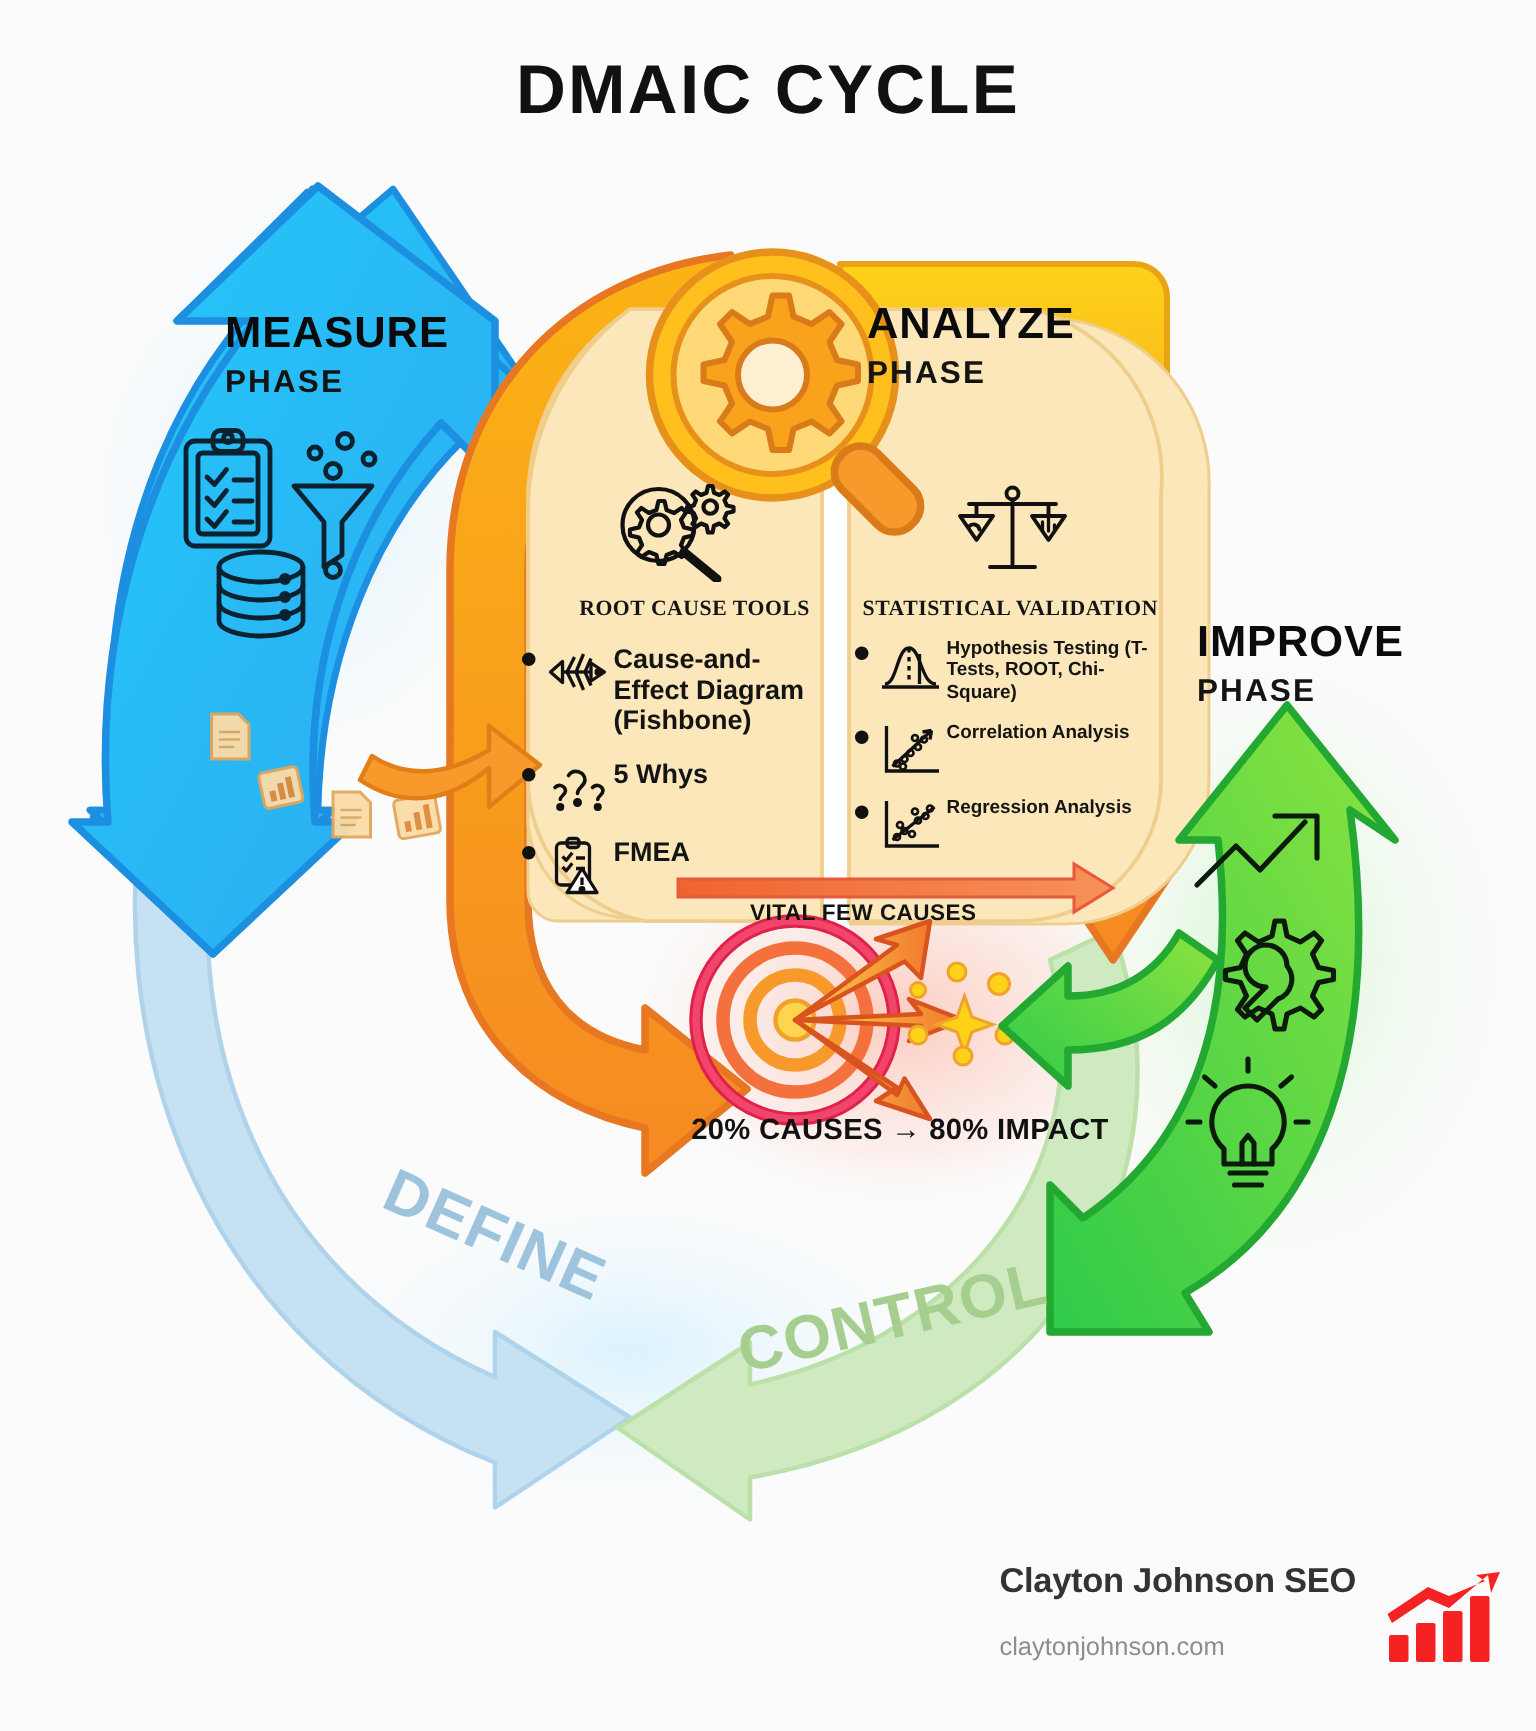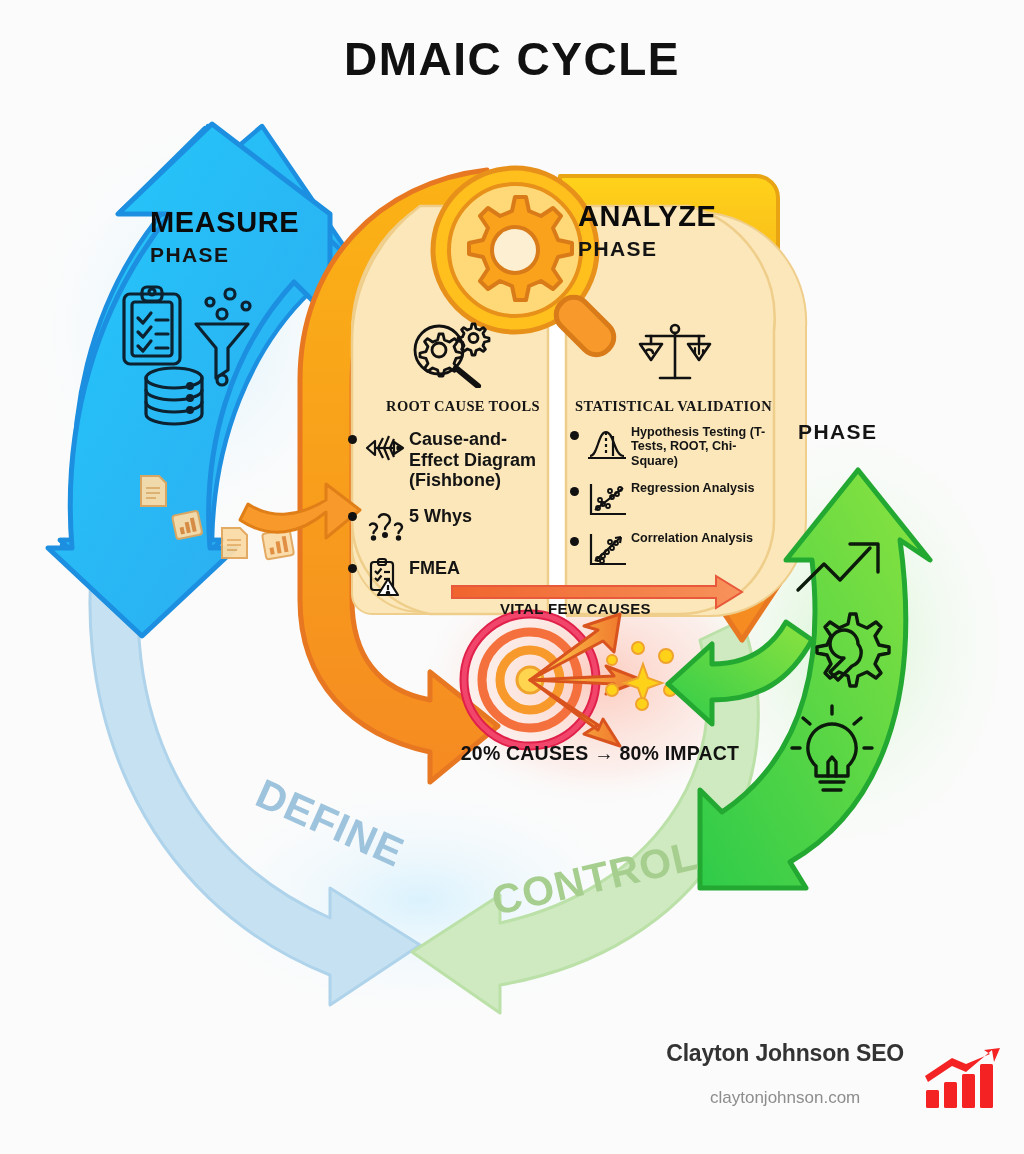--- a/index.html
+++ b/index.html
@@ -71,21 +71,21 @@
     font-size:41px;font-weight:bold;color:#9dc3dd;letter-spacing:1px;
     transform:rotate(24deg);
   }
   #control-word{
     left:470px;top:855px;width:250px;text-align:center;
     font-size:41px;font-weight:bold;color:#a6ce8e;letter-spacing:1px;
     transform:rotate(-13deg);
   }
 
   
-  #brand{right:120px;bottom:46px;text-align:center;}
+  #brand{right:120px;bottom:46px;text-align:left;}
   #brand-name{font-size:23px;font-weight:bold;color:#333;letter-spacing:-.2px;}
   #brand-site{font-size:17px;color:#8d8d8d;margin-top:21px;}
   #brand-logo{right:22px;bottom:44px;width:78px;height:62px;}
 </style>
 </head>
 <body>
 
 <div id="stage">
 
   <div class="abs" id="title">DMAIC CYCLE</div>
@@ -317,20 +317,21 @@
     <div class="phase-name">MEASURE</div>
     <div class="phase-sub">PHASE</div>
   </div>
 
   <div class="abs phase-label" id="analyze-label">
     <div class="phase-name">ANALYZE</div>
     <div class="phase-sub">PHASE</div>
   </div>
 
   <div class="abs phase-label" id="improve-label">
+    <div class="phase-name">IMPROVE</div>
     <div class="phase-sub">PHASE</div>
   </div>
 
   <svg class="abs" style="left:118px;top:282px;width:150px;height:150px;" viewBox="0 0 150 150">
     <g fill="none" stroke="#0d2230" stroke-width="3.2" stroke-linejoin="round" stroke-linecap="round">
       <g>
         <rect x="6" y="12" width="56" height="70" rx="6"></rect>
         <rect x="14" y="20" width="40" height="54" rx="3"></rect>
         <rect x="24" y="5" width="20" height="14" rx="5"></rect>
         <circle cx="34" cy="10" r="3"></circle>
@@ -477,20 +478,41 @@
       <div class="bullet-dot"></div>
       <div class="bullet-ico">
         <svg viewBox="0 0 44 40" width="44" height="40" fill="none" stroke="#111" stroke-width="2.2">
           <path d="M4 32 C 12 32, 12 8, 20 8 C 28 8, 28 32, 38 32"></path>
           <line x1="20" y1="8" x2="20" y2="32" stroke-dasharray="3 3"></line>
           <line x1="27" y1="12" x2="27" y2="32"></line>
           <line x1="2" y1="34" x2="40" y2="34"></line>
         </svg>
       </div>
       <div class="bullet-txt">Hypothesis Testing (T-Tests, ROOT, Chi-Square)</div>
+    </div>
+
+    <div class="bullet-row" style="margin-top:12px">
+      <div class="bullet-dot"></div>
+      <div class="bullet-ico">
+        <svg viewBox="0 0 44 40" width="44" height="40" fill="none" stroke="#111" stroke-width="2.2">
+          <polyline points="5,4 5,34 40,34"></polyline>
+          <path d="M9 31 L35 7"></path>
+            <path d="M35 7 l-6 1 M35 7 l-1 6"></path>
+          <g stroke-width="1.8">
+              <circle cx="12" cy="29" r="2"></circle>
+              <circle cx="17" cy="26" r="2"></circle>
+          <circle cx="21" cy="22" r="2"></circle>
+              <circle cx="26" cy="18" r="2"></circle>
+          <circle cx="30" cy="13" r="2"></circle>
+              <circle cx="16" cy="31" r="2"></circle>
+          <circle cx="24" cy="12" r="2"></circle>
+            </g>
+        </svg>
+      </div>
+      <div class="bullet-txt">Correlation Analysis</div>
     </div>
 
     <div class="bullet-row" style="margin-top:12px">
       <div class="bullet-ico" style="order:2">
         <svg viewBox="0 0 44 40" width="44" height="40" fill="none" stroke="#111" stroke-width="2.2">
           <polyline points="5,4 5,34 40,34"></polyline>
           <line x1="9" y1="30" x2="37" y2="8"></line>
           <g stroke-width="1.8">
               <circle cx="12" cy="28" r="2"></circle>
               <circle cx="17" cy="24" r="2"></circle>
@@ -499,41 +521,20 @@
           <circle cx="31" cy="14" r="2"></circle>
               <circle cx="34" cy="9" r="2"></circle>
           <circle cx="14" cy="20" r="2"></circle>
               <circle cx="24" cy="11" r="2"></circle>
             </g>
         </svg>
       </div>
       <div class="bullet-dot" style="order:1"></div>
       <div class="bullet-txt" style="order:3">Regression Analysis</div>
     </div>
-
-    <div class="bullet-row" style="margin-top:12px">
-      <div class="bullet-dot"></div>
-      <div class="bullet-ico">
-        <svg viewBox="0 0 44 40" width="44" height="40" fill="none" stroke="#111" stroke-width="2.2">
-          <polyline points="5,4 5,34 40,34"></polyline>
-          <path d="M9 31 L35 7"></path>
-            <path d="M35 7 l-6 1 M35 7 l-1 6"></path>
-          <g stroke-width="1.8">
-              <circle cx="12" cy="29" r="2"></circle>
-              <circle cx="17" cy="26" r="2"></circle>
-          <circle cx="21" cy="22" r="2"></circle>
-              <circle cx="26" cy="18" r="2"></circle>
-          <circle cx="30" cy="13" r="2"></circle>
-              <circle cx="16" cy="31" r="2"></circle>
-          <circle cx="24" cy="12" r="2"></circle>
-            </g>
-        </svg>
-      </div>
-      <div class="bullet-txt">Correlation Analysis</div>
-    </div>
   </div>
 
   <div class="abs" id="vital-caption">VITAL FEW CAUSES</div>
   <div class="abs" id="impact-caption">20% CAUSES → 80% IMPACT</div>
 
   <div class="abs" id="define-word">DEFINE</div>
   <div class="abs" id="control-word">CONTROL</div>
 
   <div class="abs" id="brand">
     <div id="brand-name">Clayton Johnson SEO</div>

